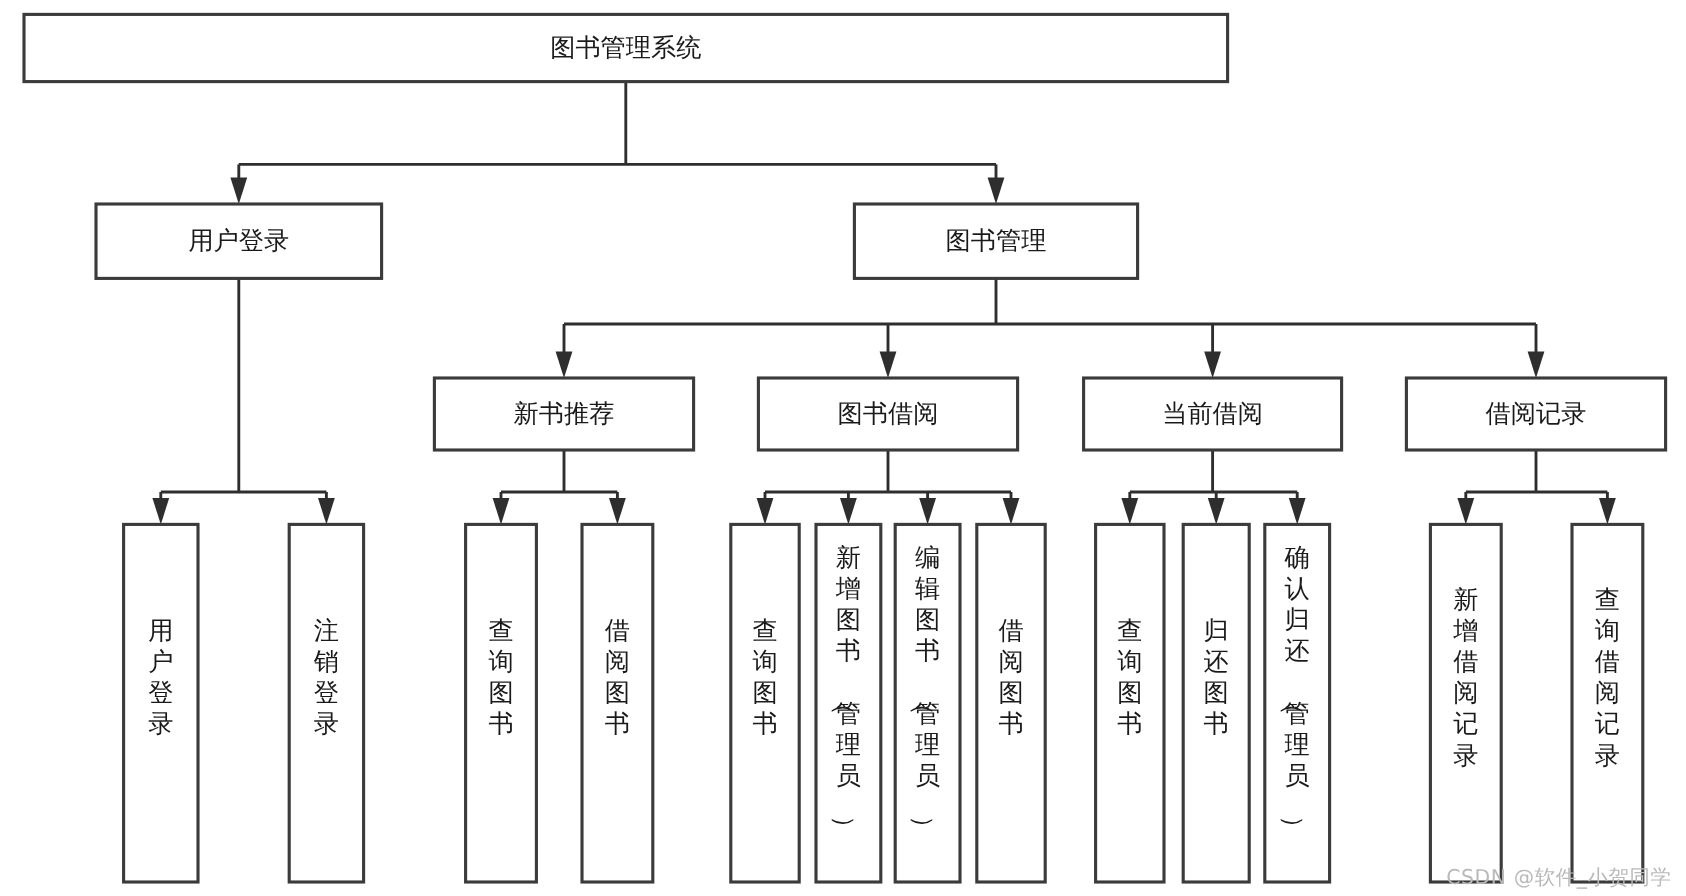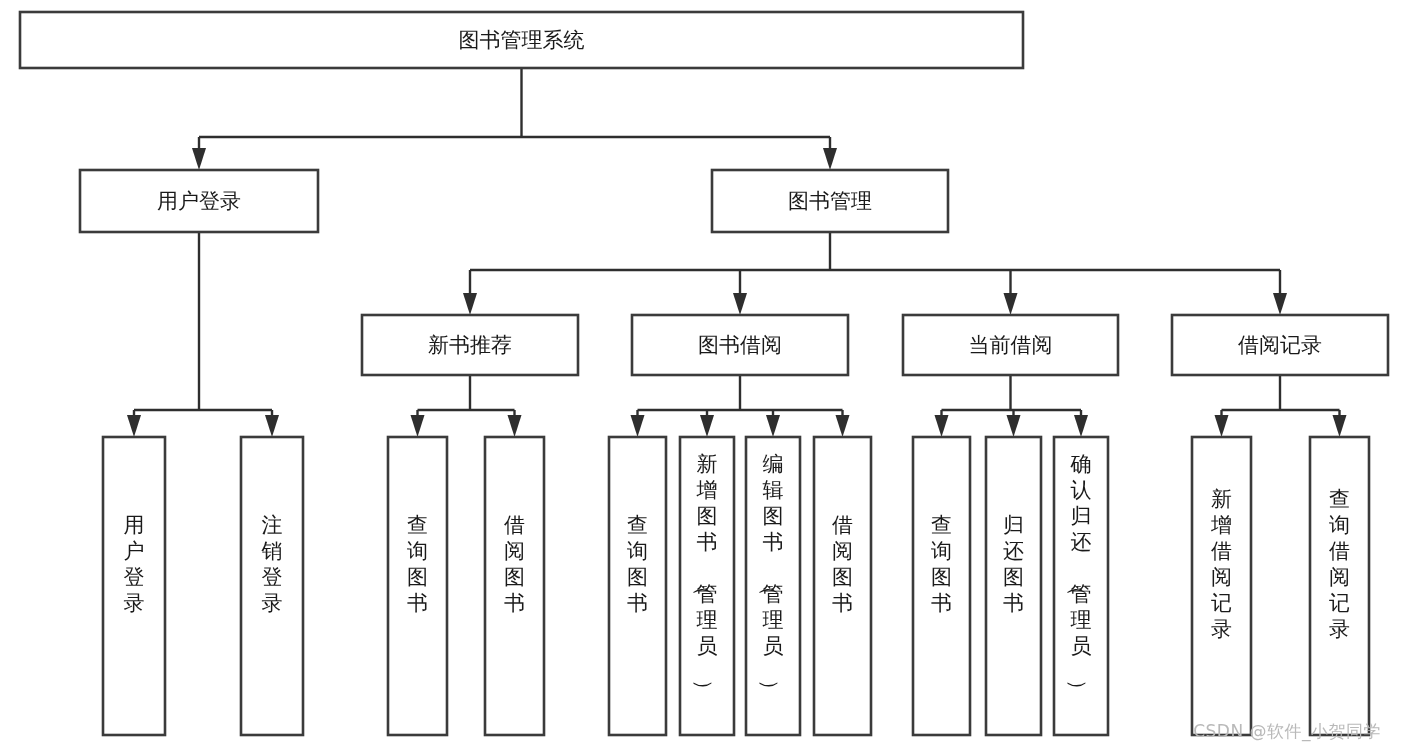--- a/index.html
+++ b/index.html
@@ -49,21 +49,21 @@
     stroke: #2e2e2e;
     stroke-width: 2.4;
     fill: none;
   }
   .arrow-head {
     fill: #2e2e2e;
     stroke: none;
   }
   .watermark-text {
     position: absolute;
-    right: 24px;
+    right: 12px;
     bottom: 4px;
     font-family: "DejaVu Sans", "Liberation Sans", sans-serif;
     font-size: 17px;
     color: #b9b9b9;
     letter-spacing: 0.5px;
     white-space: nowrap;
     pointer-events: none;
   }
 </style>
 </head>

